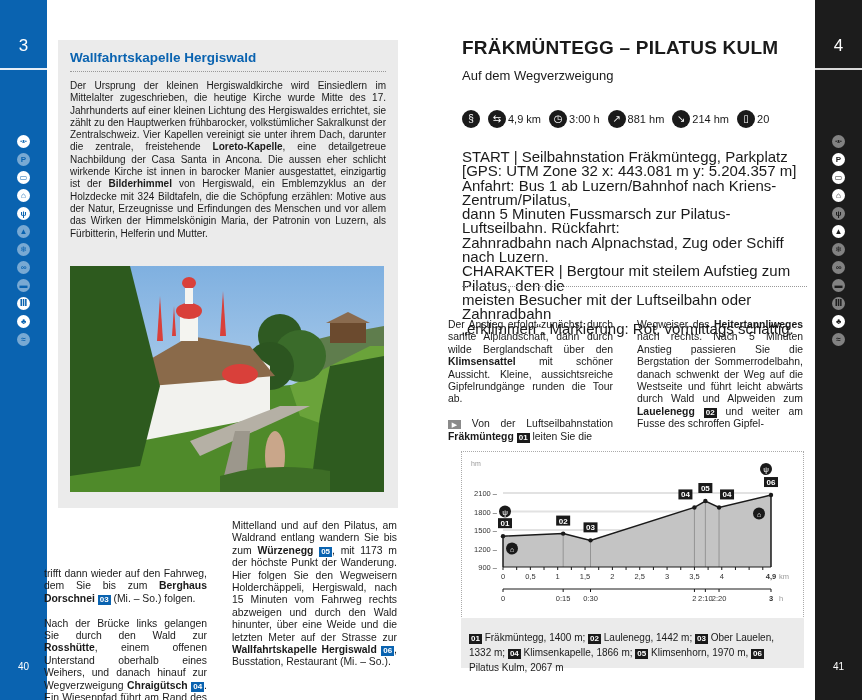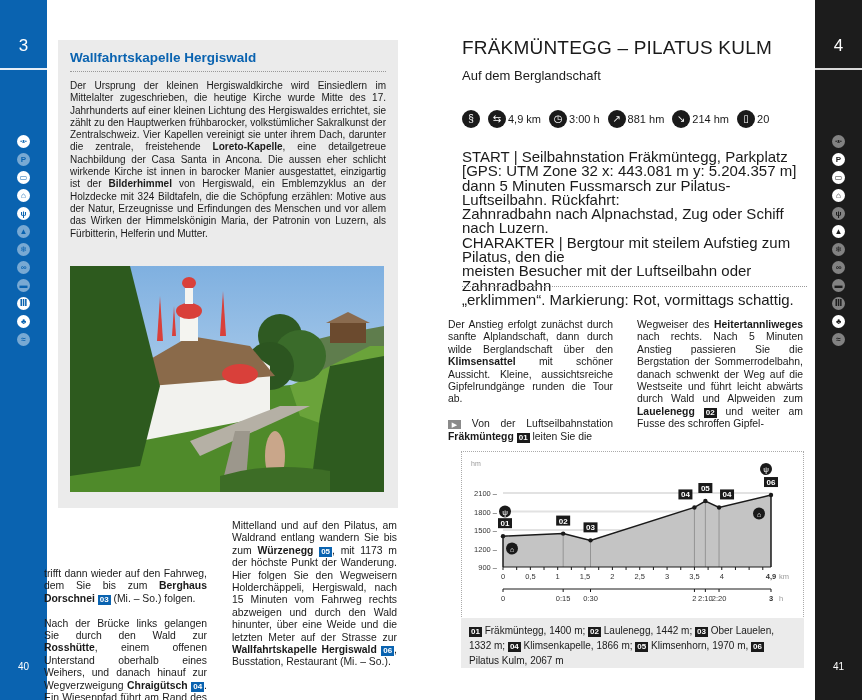--- a/index.html
+++ b/index.html
@@ -27,32 +27,32 @@
   .info-text b { font-weight: bold; }
   .photo { position: absolute; left: 12px; top: 226px; width: 314px; height: 226px; overflow: hidden; background: #5b8c3a; }
 
   .col-text { position: absolute; font-size: 10.4px; line-height: 12.4px; text-align: justify; }
   .col-text p { margin-bottom: 12.4px; }
   .col-text b { font-weight: bold; }
   .tag-blue { display: inline-block; background: #0a63b0; color: #fff; font-size: 8px; font-weight: bold; padding: 0 2px; line-height: 10px; }
   .tag-black { display: inline-block; background: #1a1a1a; color: #fff; font-size: 8px; font-weight: bold; padding: 0 2px; line-height: 10px; }
 
   
-  .tour-title { position: absolute; left: 462px; top: 37px; font-size: 19px; font-weight: normal; letter-spacing: 0.2px; color: #1a1a1a; }
+  .tour-title { position: absolute; left: 462px; top: 37px; font-size: 19px; font-weight: bold; letter-spacing: 0.2px; color: #1a1a1a; }
   .tour-sub { position: absolute; left: 462px; top: 68px; font-size: 13px; color: #1a1a1a; }
   .stats { position: absolute; left: 462px; top: 110px; display: flex; align-items: center; gap: 4px; font-size: 11px; }
   .stat { display: flex; align-items: center; gap: 2px; margin-right: 4px; }
   .sticon { width: 18px; height: 18px; border-radius: 50%; background: #1a1a1a; color: #fff; font-size: 10px; line-height: 18px; text-align: center; }
   .start-block { position: absolute; left: 462px; top: 150px; width: 352px; font-size: 15px; line-height: 14.3px; }
   .dots-rule { position: absolute; left: 462px; width: 345px; top: 286px; border-top: 1px dotted #999; }
 
   
   .chart-box { position: absolute; left: 461px; top: 451px; width: 343px; height: 168px; border: 1px dotted #aaa; border-bottom: none; }
   .chart-svg { position: absolute; left: 461px; top: 451px; }
-  .legend-box { position: absolute; left: 461px; top: 618px; width: 343px; height: 50px; background: #ebebeb; padding: 5px 8px; font-size: 10px; line-height: 15px; }
+  .legend-box { position: absolute; left: 461px; top: 618px; width: 343px; height: 50px; background: #ebebeb; padding: 12px 8px; font-size: 10px; line-height: 15px; }
 </style>
 </head>
 <body>
 
 <div class="sidebar sidebar-left">
   <div class="side-num">3</div>
   <div class="side-rule"></div>
   <div class="icon-col" id="left-icons">
       <div class="sicon" style="font-size: 5px;">•ᴥ•</div>
       <div class="sicon dim">P</div>
@@ -133,21 +133,21 @@
 
 <div class="col-text" style="left:44px; top:520px; width:163px;margin-top:48px;">
   <p><span>trifft dann wieder auf den Fahrweg, dem Sie bis zum </span><b>Berghaus Dorschnei</b> <span class="tag-blue">03</span><span> (Mi. – So.) folgen.</span></p>
   <p><span>Nach der Brücke links gelangen Sie durch den Wald zur </span><b>Rosshütte</b><span>, einem offenen Unterstand oberhalb eines Weihers, und danach hinauf zur Wegverzweigung </span><b>Chraigütsch</b> <span class="tag-blue">04</span><span>. Ein Wiesenpfad führt am Rand des Zaunes hinauf bis zum Kamm mit weiter Sicht ins</span></p>
 </div>
 <div class="col-text" style="left:232px; top:520px; width:165px;">
   <p><span>Mittelland und auf den Pilatus, am Waldrand entlang wandern Sie bis zum </span><b>Würzenegg</b> <span class="tag-blue">05</span><span>, mit 1173 m der höchste Punkt der Wanderung. Hier folgen Sie den Wegweisern Holderchäppeli, Hergiswald, nach 15 Minuten vom Fahrweg rechts abzweigen und durch den Wald hinunter, über eine Weide und die letzten Meter auf der Strasse zur </span><b>Wallfahrtskapelle Hergiswald</b> <span class="tag-blue">06</span><span>, Busstation, Restaurant (Mi. – So.).</span></p>
 </div>
 
 <div class="tour-title">FRÄKMÜNTEGG – PILATUS KULM</div>
-<div class="tour-sub">Auf dem Berglandschaft</div>
+<div class="tour-sub">Auf dem Wegverzweigung</div>
 <div class="stats" id="stats">
     <div class="stat">
       <span class="sticon">§</span>
     </div>
     <div class="stat">
       <span class="sticon">⇆</span>
       <span>4,9 km</span>
     </div>
     <div class="stat">
       <span class="sticon">◷</span>
@@ -163,20 +163,21 @@
     </div>
     <div class="stat">
       <span class="sticon">▯</span>
       <span>20</span>
     </div>
   </div>
 
 <div class="start-block" id="start-block">
     <div>START | Seilbahnstation Fräkmüntegg, Parkplatz</div>
     <div>[GPS: UTM Zone 32   x: 443.081 m   y: 5.204.357 m]</div>
+    <div>Anfahrt: Bus 1 ab Luzern/Bahnhof nach Kriens-Zentrum/Pilatus,</div>
     <div>dann 5 Minuten Fussmarsch zur Pilatus-Luftseilbahn. Rückfahrt:</div>
     <div>Zahnradbahn nach Alpnachstad, Zug oder Schiff nach Luzern.</div>
     <div>CHARAKTER | Bergtour mit steilem Aufstieg zum Pilatus, den die</div>
     <div>meisten Besucher mit der Luftseilbahn oder Zahnradbahn</div>
     <div>„erklimmen“. Markierung: Rot, vormittags schattig.</div>
   </div>
 <div class="dots-rule"></div>
 
 <div class="col-text" style="left:448px; top:319px; width:165px;">
   <p><span>Der Anstieg erfolgt zunächst durch sanfte Alplandschaft, dann durch wilde Berglandschaft über den </span><b>Klimsensattel</b><span> mit schöner Aussicht. Kleine, aussichtsreiche Gipfelrundgänge runden die Tour ab.</span></p>

